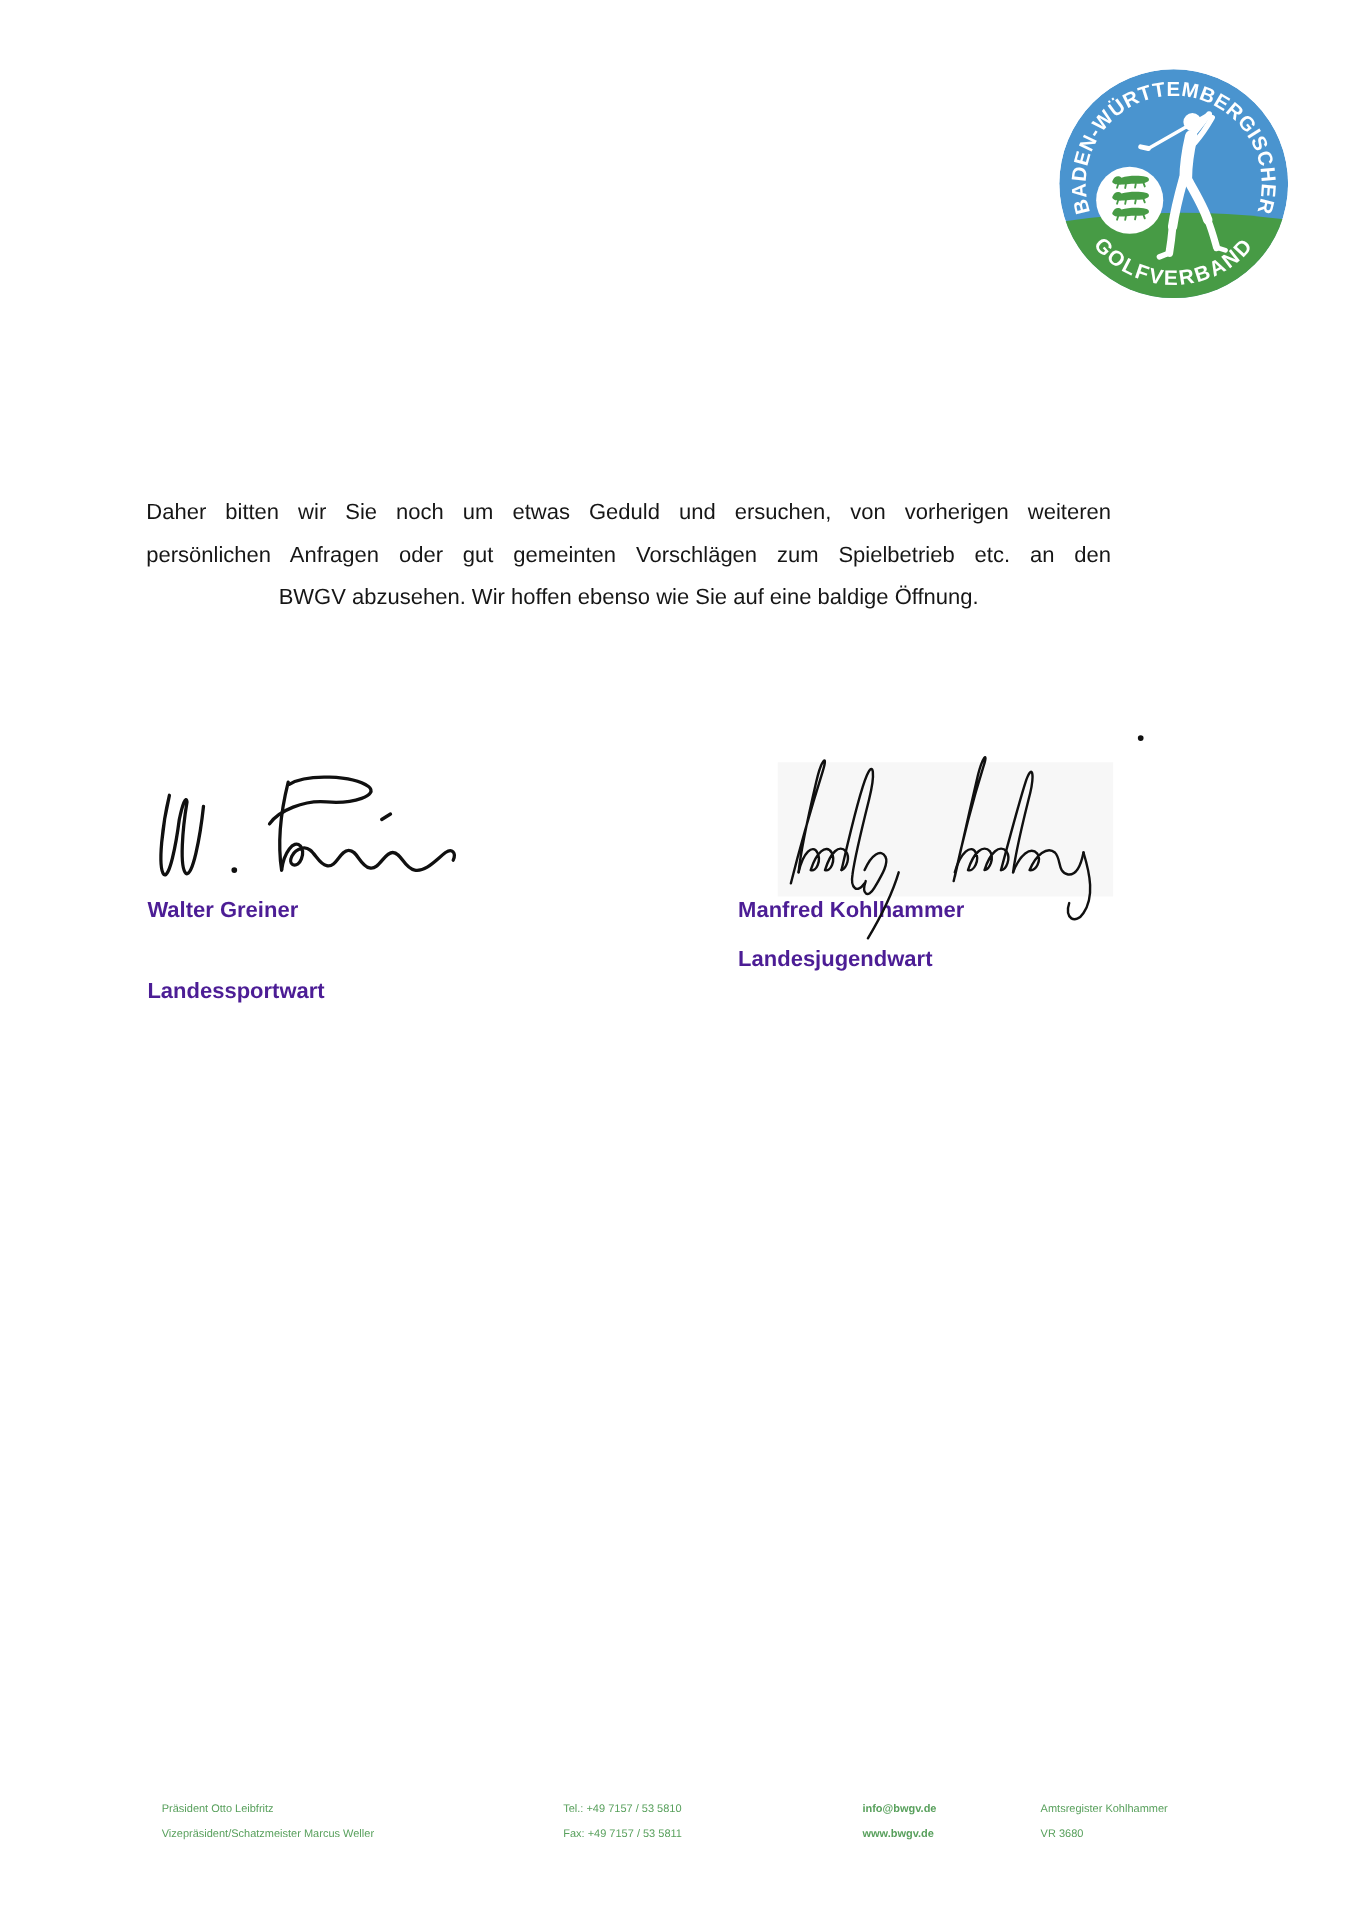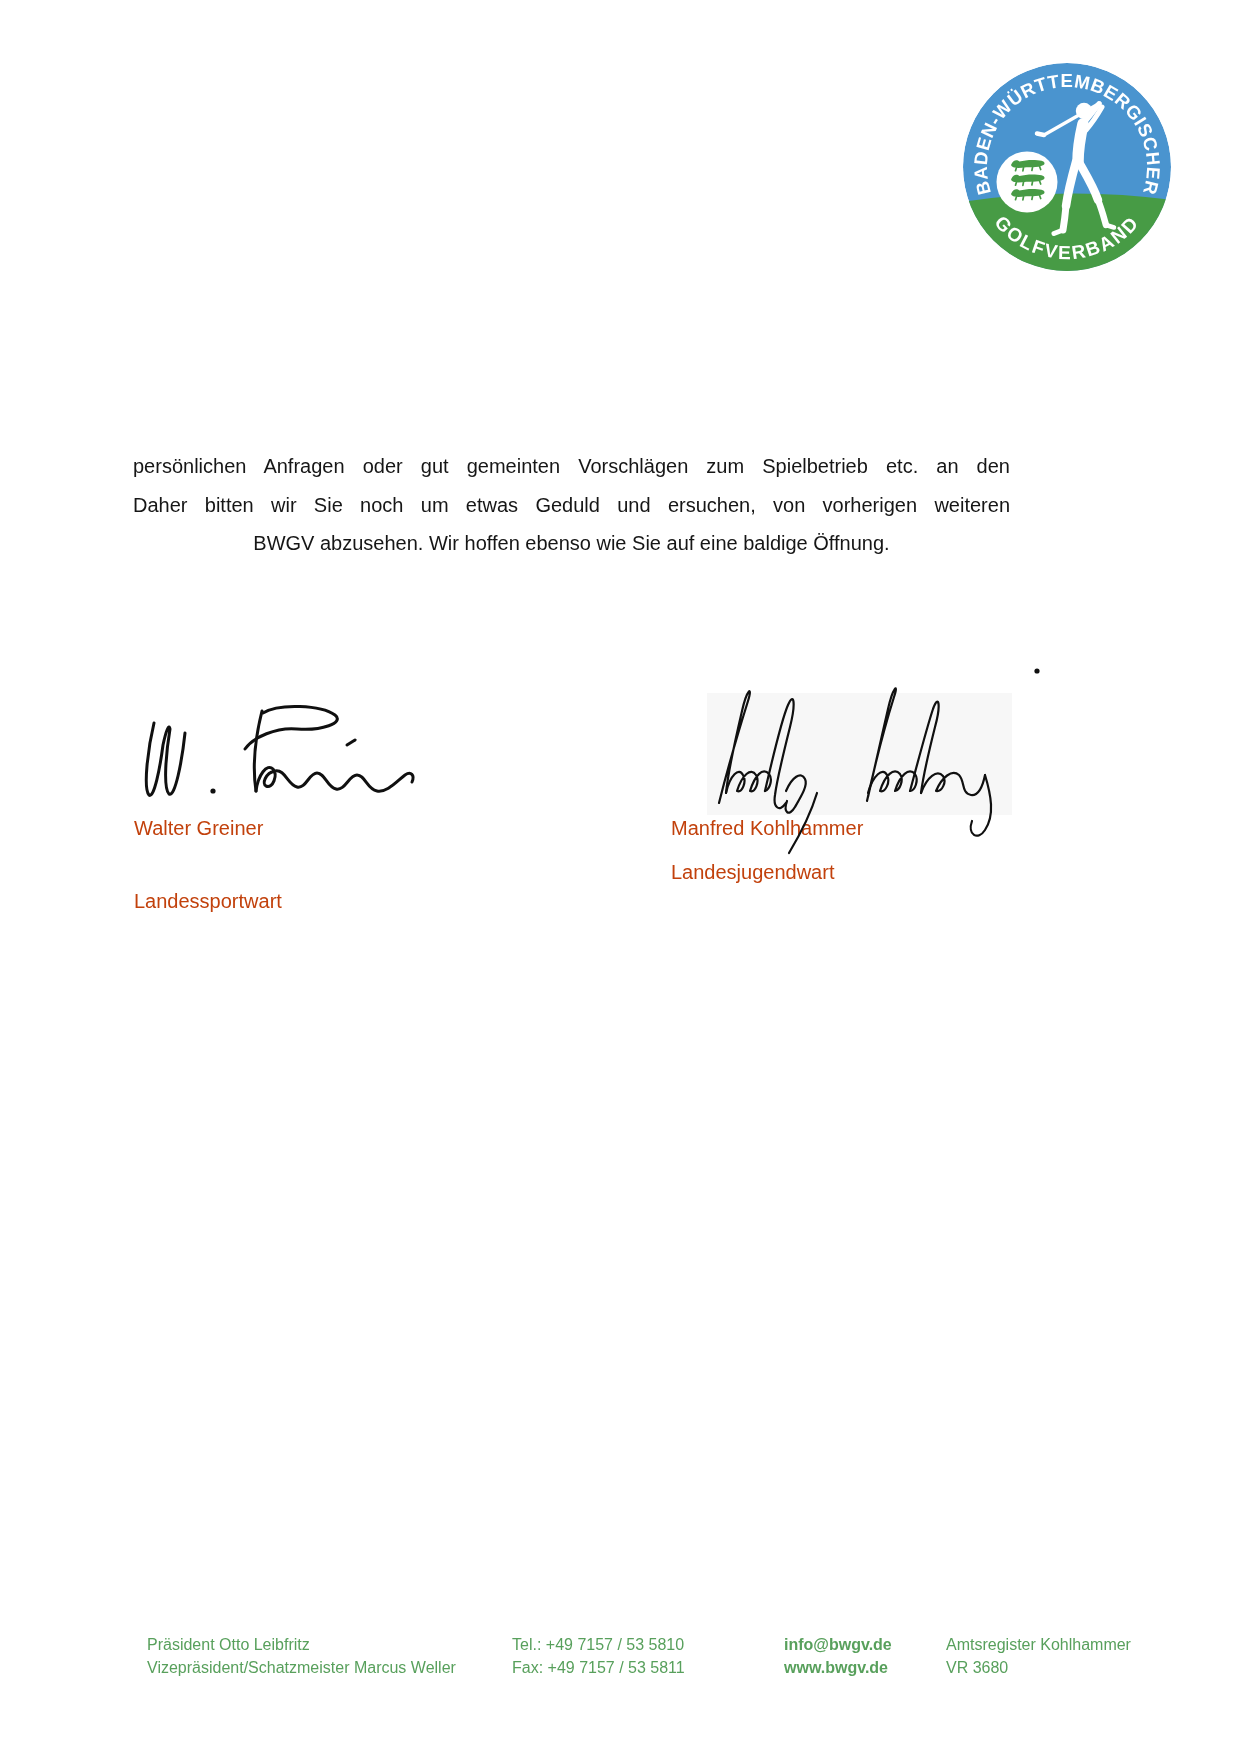--- a/index.html
+++ b/index.html
@@ -17,28 +17,28 @@
   }
   .jline { text-align:justify; text-align-last:justify; }
   .lline { text-align:center; }
   
   .sig { position:absolute; z-index:2; pointer-events:none; }
   .sig-left  { left:125px; top:693px; width:320px; height:115px; }
   .sig-right { left:695px; top:655px; width:355px; height:205px; }
   .sig path { fill:none; stroke:#101010; stroke-linecap:round; stroke-linejoin:round; }
   .sig-left path { stroke-width:3; }
   .sig-right path { stroke-width:2.2; }
-  .sig-name { position:absolute; z-index:1; font-size:20px; color:#c2410c; white-space:nowrap; }
+  .sig-name { position:absolute; z-index:1; font-size:20px; color:#4c1d95; white-space:nowrap;font-weight:bold; }
   .name-left  { left:134px; top:817px; }
   .title-left { left:134px; top:861px;margin-top:29px; }
   .name-right  { left:671px; top:817px; }
   .title-right { left:671px; top:861px; }
   
   .fcol {
-    position:absolute; top:1634px; font-size:16px; line-height:22.5px;
+    position:absolute; top:1634px; font-size:10px; line-height:22.5px;
     color:#58a05c; white-space:nowrap;
   }
   .fcol1 { left:147px; }
   .fcol2 { left:512px; }
   .fcol3 { left:784px;font-weight:bold; }
   .fcol4 { left:946px; }
 </style>
 </head>
 <body>
 
@@ -90,22 +90,22 @@
       <text fill="#ffffff" font-family="Liberation Sans, sans-serif" font-weight="bold" font-size="18.5" letter-spacing="0.6" text-anchor="middle">
         <textPath href="#arcTop" startOffset="50%">BADEN-WÜRTTEMBERGISCHER</textPath>
       </text>
       <text fill="#ffffff" font-family="Liberation Sans, sans-serif" font-weight="bold" font-size="19" letter-spacing="2" text-anchor="middle">
         <textPath href="#arcBottom" startOffset="50%">GOLFVERBAND</textPath>
       </text>
     </svg>
   </div>
 
   <div class="body-text">
+    <div class="jline">Daher bitten wir Sie noch um etwas Geduld und ersuchen, von vorherigen weiteren</div>
     <div class="jline">persönlichen Anfragen oder gut gemeinten Vorschlägen zum Spielbetrieb etc. an den</div>
-    <div class="jline">Daher bitten wir Sie noch um etwas Geduld und ersuchen, von vorherigen weiteren</div>
     <div class="lline">BWGV abzusehen. Wir hoffen ebenso wie Sie auf eine baldige Öffnung.</div>
   </div>
 
   <div class="sig-name name-left">Walter Greiner</div>
   <div class="sig-name title-left">Landessportwart</div>
   <div class="sig-name name-right">Manfred Kohlhammer</div>
   <div class="sig-name title-right">Landesjugendwart</div>
 
   <svg class="sig sig-left" viewBox="0 0 320 115">
     <path d="M 29,30 C 23,55 18,95 24,102 C 29,106 35,75 38,52 C 41,38 44,30 45,36 C 41,60 38,95 44,101 C 50,105 57,68 60,40"></path>

